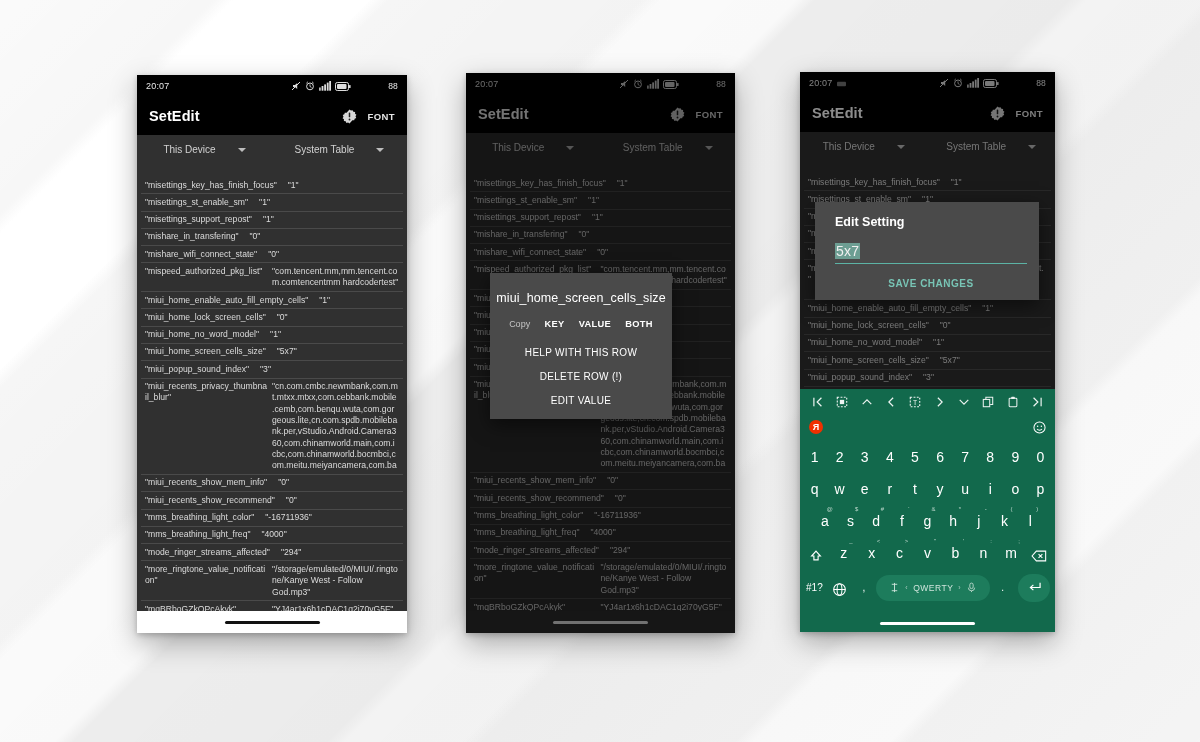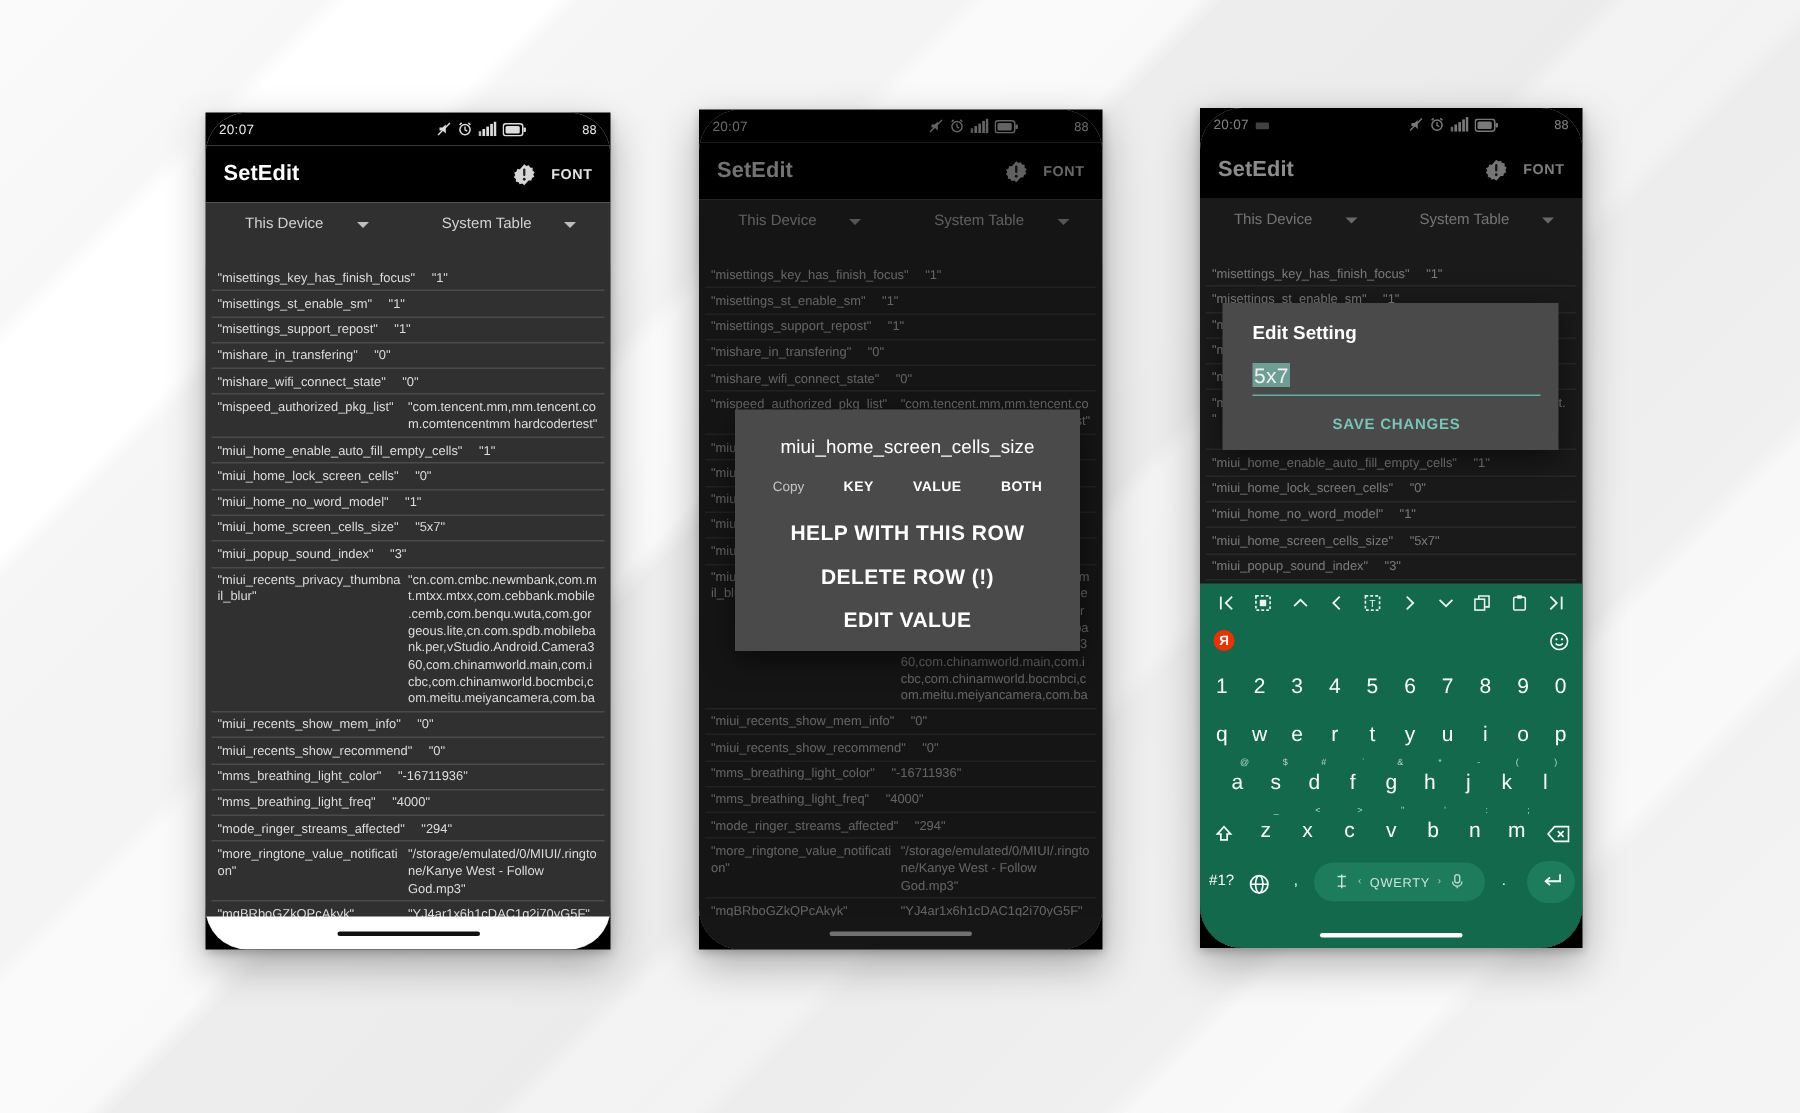--- a/index.html
+++ b/index.html
@@ -33,21 +33,21 @@
   .phone {
     position: absolute;
     background: #000;
     overflow: hidden;
     box-shadow: 0 10px 26px rgba(0,0,0,.30), 0 2px 6px rgba(0,0,0,.22);
   }
   #phone1 { left: 137px; top: 75px;  width: 270px; height: 558px; }
   #phone2 { left: 466px; top: 73px;  width: 269px; height: 560px; }
   #phone3 { left: 800px; top: 72px;  width: 255px; height: 560px; }
 
-  .screen { position: absolute; inset: 0; background:#e5e5e5; overflow:hidden;border-radius:28px; }
+  .screen { position: absolute; inset: 0; background:#701a75; overflow:hidden; }
 
   
   .statusbar {
     height: 22px; display:flex; align-items:center; justify-content:space-between;
     padding: 0 9px; background:#000; color:#e8e8e8; font-size:9px; letter-spacing:.2px;
   }
   .sb-left { display:flex; align-items:center; gap:4px; }
   .sb-right { display:flex; align-items:center; gap:4px; }
   .sb-icons svg { display:block; }
   .batt-text { font-size:8.5px;margin-left:33px; }
@@ -88,29 +88,29 @@
   .navbar-white { position:absolute;left:0;right:0;bottom:0;height:22px;background:#fff;display:flex;align-items:center;justify-content:center; }
   .pill-dark { width:95px;height:3px;border-radius:2px;background:#111; }
   .navbar-dark { position:absolute;left:0;right:0;bottom:0;height:22px;background:#313131;display:flex;align-items:center;justify-content:center; }
   .pill-light { width:95px;height:3px;border-radius:2px;background:#fafafa; }
 
   
   .dim { position:absolute; inset:0; background:rgba(0,0,0,.55); }
 
   
   .ctx-dialog {
-    position:absolute; left:24px; top:200px; width:230px;
+    position:absolute; left:24px; top:200px; width:182px;
     background:#4a4a4a; color:#fff; padding:14px 0 13px 0;
     box-shadow:0 6px 18px rgba(0,0,0,.5);
   }
   .ctx-title { text-align:center; font-size:12.5px; padding:4px 6px 14px; color:#fff; letter-spacing:.1px;}
   .ctx-copyrow { display:flex; align-items:center; justify-content:space-around; padding: 0 12px 5px; }
   .ctx-copylabel { font-size:9px; color:#c4c4c4; }
   .ctx-act { font-size:9.3px; font-weight:bold; color:#fff; letter-spacing:.3px; }
-  .ctx-item { text-align:center; font-size:14px; font-weight:bold; color:#fff; padding:13px 6px 0; letter-spacing:.3px; }
+  .ctx-item { text-align:center; font-size:10px; font-weight:normal; color:#fff; padding:13px 6px 0; letter-spacing:.3px; }
 
   
   .edit-dialog {
     position:absolute; left:15px; top:130px; width:224px;
     background:#4a4a4a; box-shadow:0 6px 18px rgba(0,0,0,.5);
     padding:13px 12px 8px 20px;
   }
   .edit-title { color:#fff; font-size:12.5px; font-weight:bold; margin-bottom:13px; }
   .edit-field {
     border-bottom:1.6px solid #5cb3a5; padding-bottom:3px; margin-bottom:5px;

